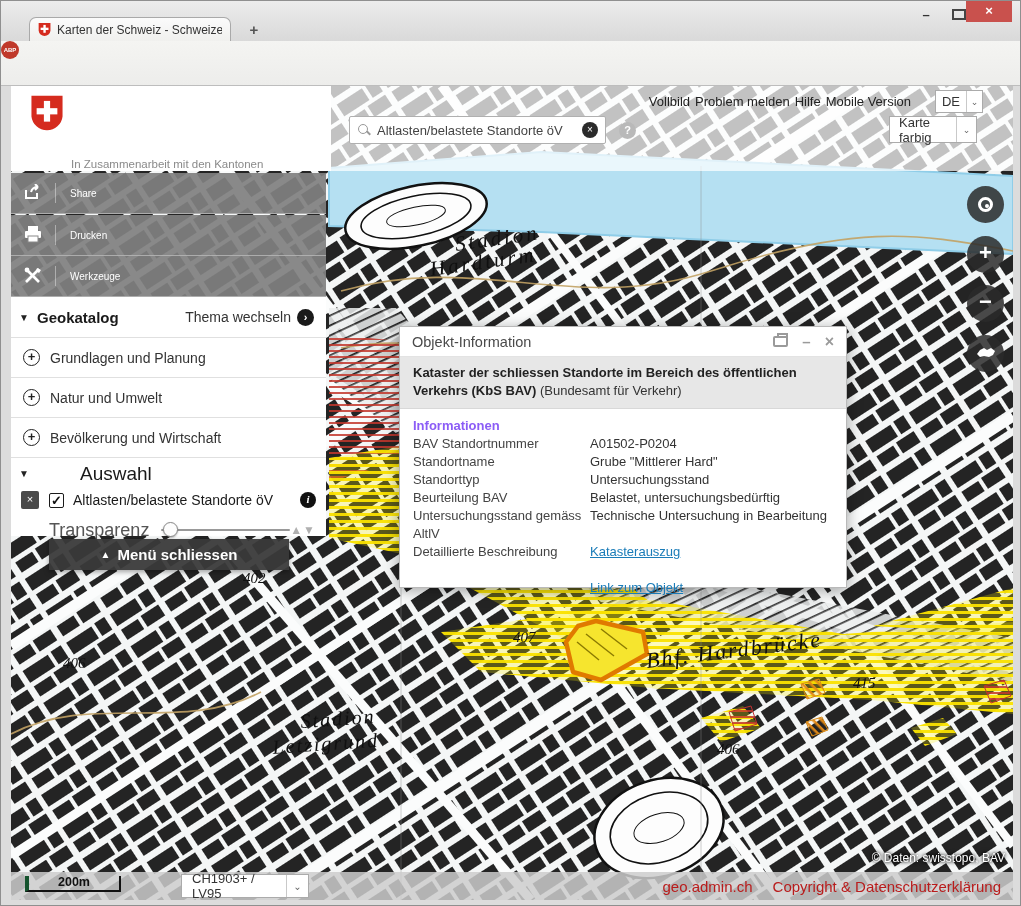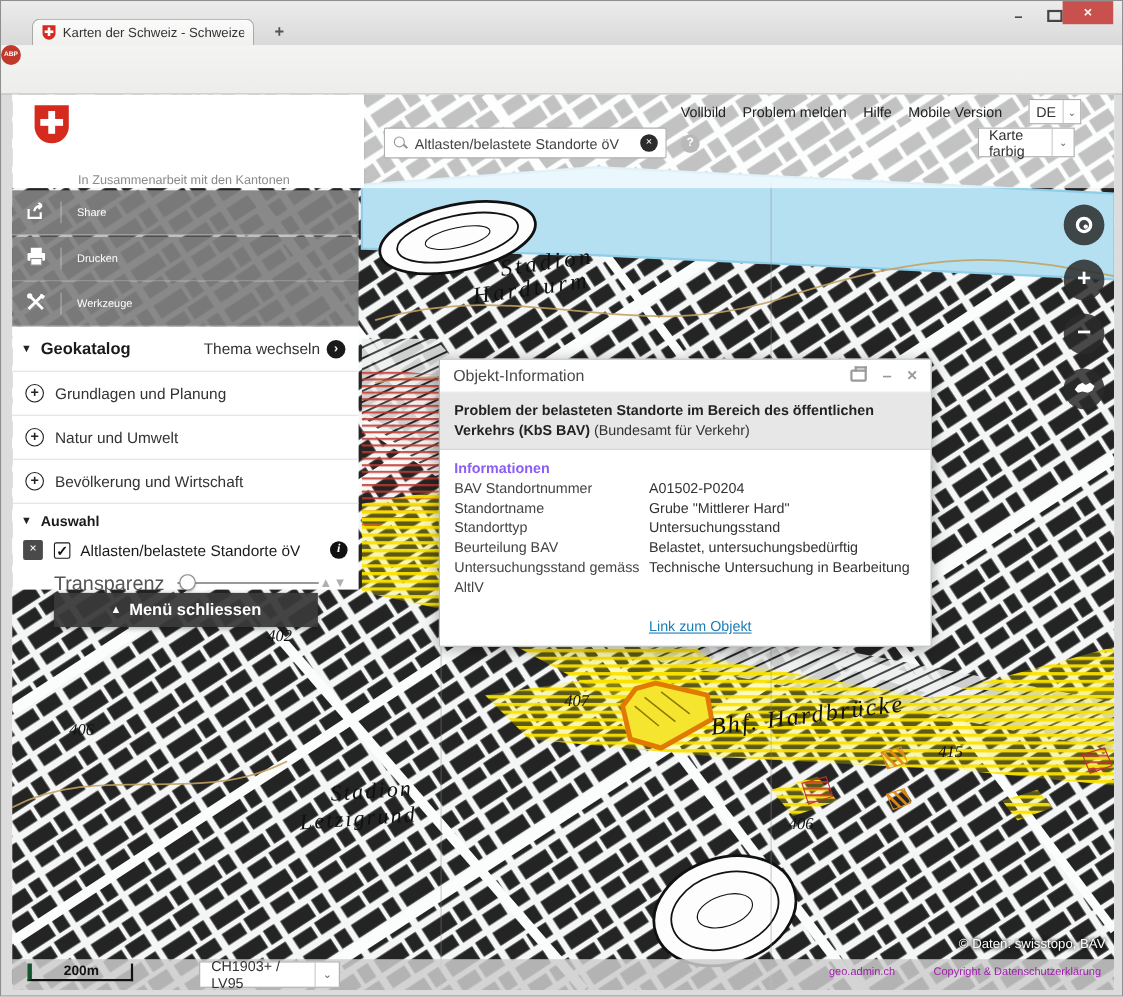--- a/index.html
+++ b/index.html
@@ -70,21 +70,21 @@
   
   .content { position:absolute; left:10px; top:85px; width:1002px; height:814px; overflow:hidden; background:#eef1f2; }
   .content svg.map { position:absolute; left:0; top:0; }
 
   
   .hdr-right { position:absolute; left:320px; top:0; right:0; height:85px; background:rgba(255,255,255,0.72); }
   .hdr-left { position:absolute; left:0; top:0; width:320px; height:85px; background:#fff; z-index:4; }
   .shield { position:absolute; left:18px; top:8px; }
   .org { position:absolute; left:60px; top:9px; font-size:12.5px; line-height:15.5px; color:#1c1c1c; }
   .coop { position:absolute; left:60px; top:72px; font-size:11.5px; color:#8a8a8a; }
-  .hdr-links { position:absolute; top:8px; right:102px; display:flex; gap:15px; font-size:13px; color:#222; }
+  .hdr-links { position:absolute; top:8px; right:102px; display:flex; gap:5px; font-size:13px; color:#222; }
   .hdr-links span { cursor:pointer; }
   .mini-select { position:absolute; background:#fff; border:1px solid #ababab; display:flex; align-items:center; font-size:13px; color:#333; }
   .sel-chev { border-left:1px solid #c9c9c9; height:100%; display:flex; align-items:center; justify-content:center; color:#666; font-size:9px; flex:none; }
   .lang-select { right:30px; top:4px; width:48px; height:23px; }
   .lang-select .txt { flex:1; text-align:center; }
   .lang-select .sel-chev { width:16px; }
   .style-select { right:36px; top:30px; width:88px; height:27px; }
   .style-select .txt { flex:1; padding-left:9px; }
   .style-select .sel-chev { width:20px; }
   .searchbox { position:absolute; left:18px; top:30px; width:257px; height:28px; background:#fff;
@@ -109,21 +109,21 @@
   .tri { font-size:10px; color:#222; width:26px; text-align:center; }
   .cat-row { height:40px; font-size:14px; color:#333; }
   .pluscirc { width:17px; height:17px; border:1.6px solid #222; border-radius:50%; text-align:center;
               line-height:14px; font-size:13px; font-weight:bold; color:#222; margin:0 10px 0 12px; flex:none; }
   .geocat-row { height:41px; }
   .geocat-title { font-size:15px; font-weight:bold; color:#1a1a1a; }
   .theme { margin-left:auto; display:flex; align-items:center; gap:6px; padding-right:12px; font-size:14px; color:#333; }
   .circ-arrow { width:17px; height:17px; border-radius:50%; background:#1a1a1a; color:#fff; font-size:11px;
                 font-weight:bold; text-align:center; line-height:16px; }
   .ausw-row { height:25px; border-bottom:none; padding-top:6px; }
-  .ausw-title { font-size:13px; font-weight:bold; color:#1a1a1a; }
+  .ausw-title { font-size:19px; font-weight:normal; color:#1a1a1a;margin-left:43px; }
   .layer-row { height:30px; border-bottom:none; padding-top:4px; }
   .xbtn { width:18px; height:18px; background:#4a4a4a; border-radius:2px; color:#fff; font-size:11px;
           text-align:center; line-height:17px; margin:0 10px 0 10px; flex:none; }
   .cb { width:15px; height:15px; border:1.6px solid #1a1a1a; border-radius:2px; margin-right:9px;
         font-size:13px; line-height:13px; text-align:center; color:#111; font-weight:bold; flex:none; }
   .layer-lab { font-size:14px; color:#1a1a1a; }
   .info-btn { margin-left:auto; margin-right:10px; width:16px; height:16px; border-radius:50%; background:#111;
               color:#fff; font-family:"Liberation Serif",serif; font-style:italic; font-weight:bold;
               font-size:11px; text-align:center; line-height:15px; flex:none; }
   .transp-row { height:34px; border-bottom:none; }
@@ -168,21 +168,21 @@
   
   .attribution { position:absolute; right:8px; top:765px; color:#fff; font-size:12px; z-index:4;
                  text-shadow:0 0 3px #000, 0 0 5px #000; }
   .bottombar { position:absolute; left:0; right:0; top:786px; height:28px; background:rgba(205,205,205,0.85); z-index:5; }
   .scalebar { position:absolute; left:14px; top:4px; width:96px; height:16px;
               border-left:4px solid #14532d; border-right:2px solid #111; border-bottom:2px solid #111;
               font-size:12.5px; font-weight:bold; color:#111; text-align:center; line-height:13px; }
   .proj-select { left:170px; top:2px; width:128px; height:24px; position:absolute; }
   .proj-select .txt { flex:1; padding-left:10px; font-size:13px; }
   .proj-select .sel-chev { width:22px; font-size:10px; }
-  .footer-links { position:absolute; right:12px; top:6px; font-size:10px; color:#a21caf; display:flex; gap:35px; }
+  .footer-links { position:absolute; right:12px; top:6px; font-size:15px; color:#b91c1c; display:flex; gap:20px; }
 </style>
 </head>
 <body>
 
 <div class="window">
 
   <div class="titlebar">
     <div class="tab">
       <svg width="14" height="15" viewBox="0 0 20 22">
         <path d="M1,1 h18 v12 a9 9 0 0 1 -9 8 a9 9 0 0 1 -9 -8 Z" fill="#d52b1e"></path>
@@ -450,21 +450,21 @@
     <div class="popup">
       <div class="pop-head">
         <span class="pop-title">Objekt-Information</span>
         <span class="pop-icons">
           <span class="printer"></span>
           <span class="pop-min">–</span>
           <span class="pop-close">×</span>
         </span>
       </div>
       <div class="pop-sub">
-        <b>Problem der belasteten Standorte im Bereich des öffentlichen Verkehrs (KbS BAV)</b>
+        <b>Kataster der schliessen Standorte im Bereich des öffentlichen Verkehrs (KbS BAV)</b>
         <span class="nrm">(Bundesamt für Verkehr)</span>
       </div>
       <div class="pop-body">
         <div class="sect">Informationen</div>
         <div class="irow">
           <span class="lab">BAV Standortnummer</span>
           <span class="val">A01502-P0204</span>
         </div>
         <div class="irow">
           <span class="lab">Standortname</span>
@@ -474,20 +474,24 @@
           <span class="lab">Standorttyp</span>
           <span class="val">Untersuchungsstand</span>
         </div>
         <div class="irow">
           <span class="lab">Beurteilung BAV</span>
           <span class="val">Belastet, untersuchungsbedürftig</span>
         </div>
         <div class="irow">
           <span class="lab">Untersuchungsstand gemäss AltlV</span>
           <span class="val">Technische Untersuchung in Bearbeitung</span>
+        </div>
+        <div class="irow">
+          <span class="lab">Detaillierte Beschreibung</span>
+          <span class="val"><a class="plink">Katasterauszug</a></span>
         </div>
         <div class="irow objlink-row">
           <span class="lab"></span>
           <span class="val"><a class="plink">Link zum Objekt</a></span>
         </div>
       </div>
     </div>
 
     <div class="mapctl c1">
         <span class="target"></span>

